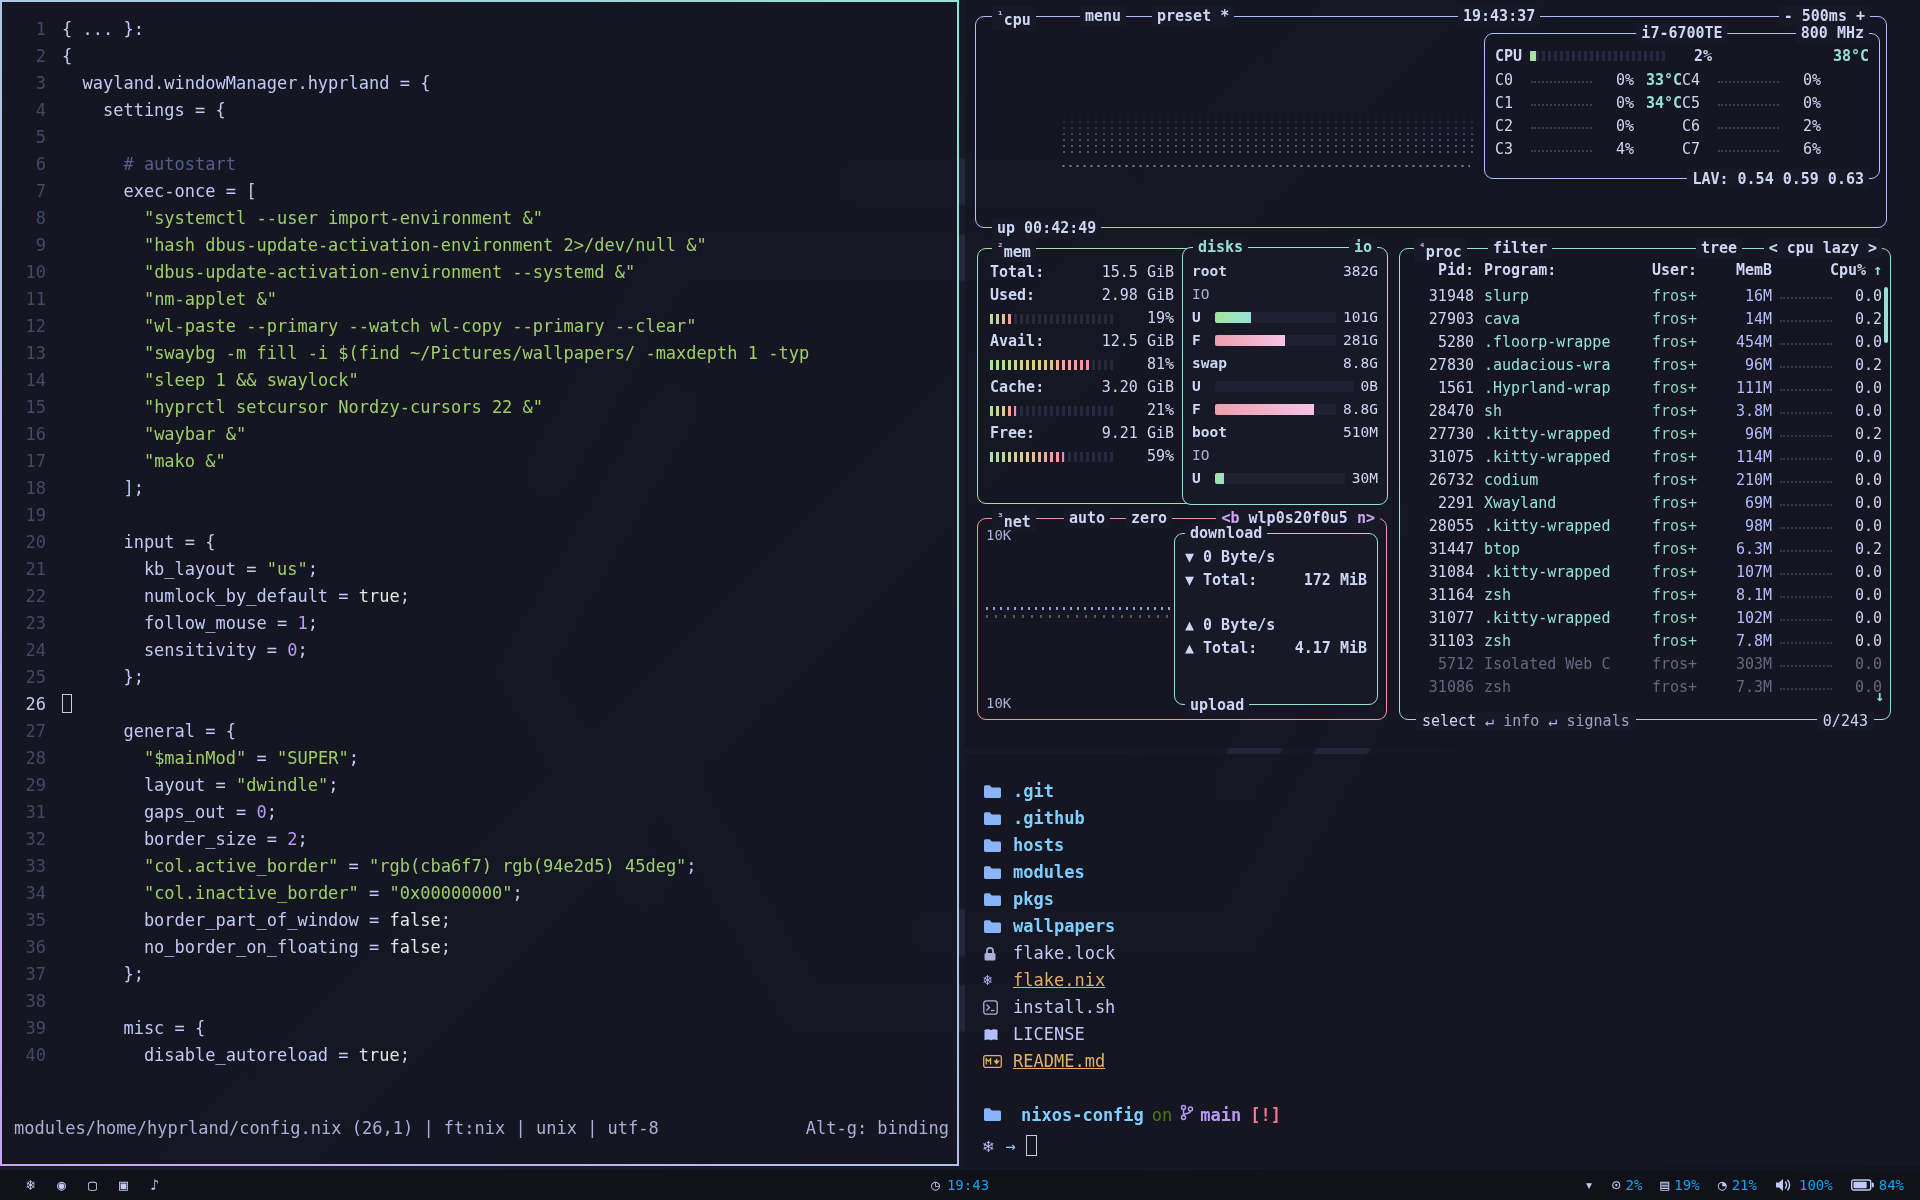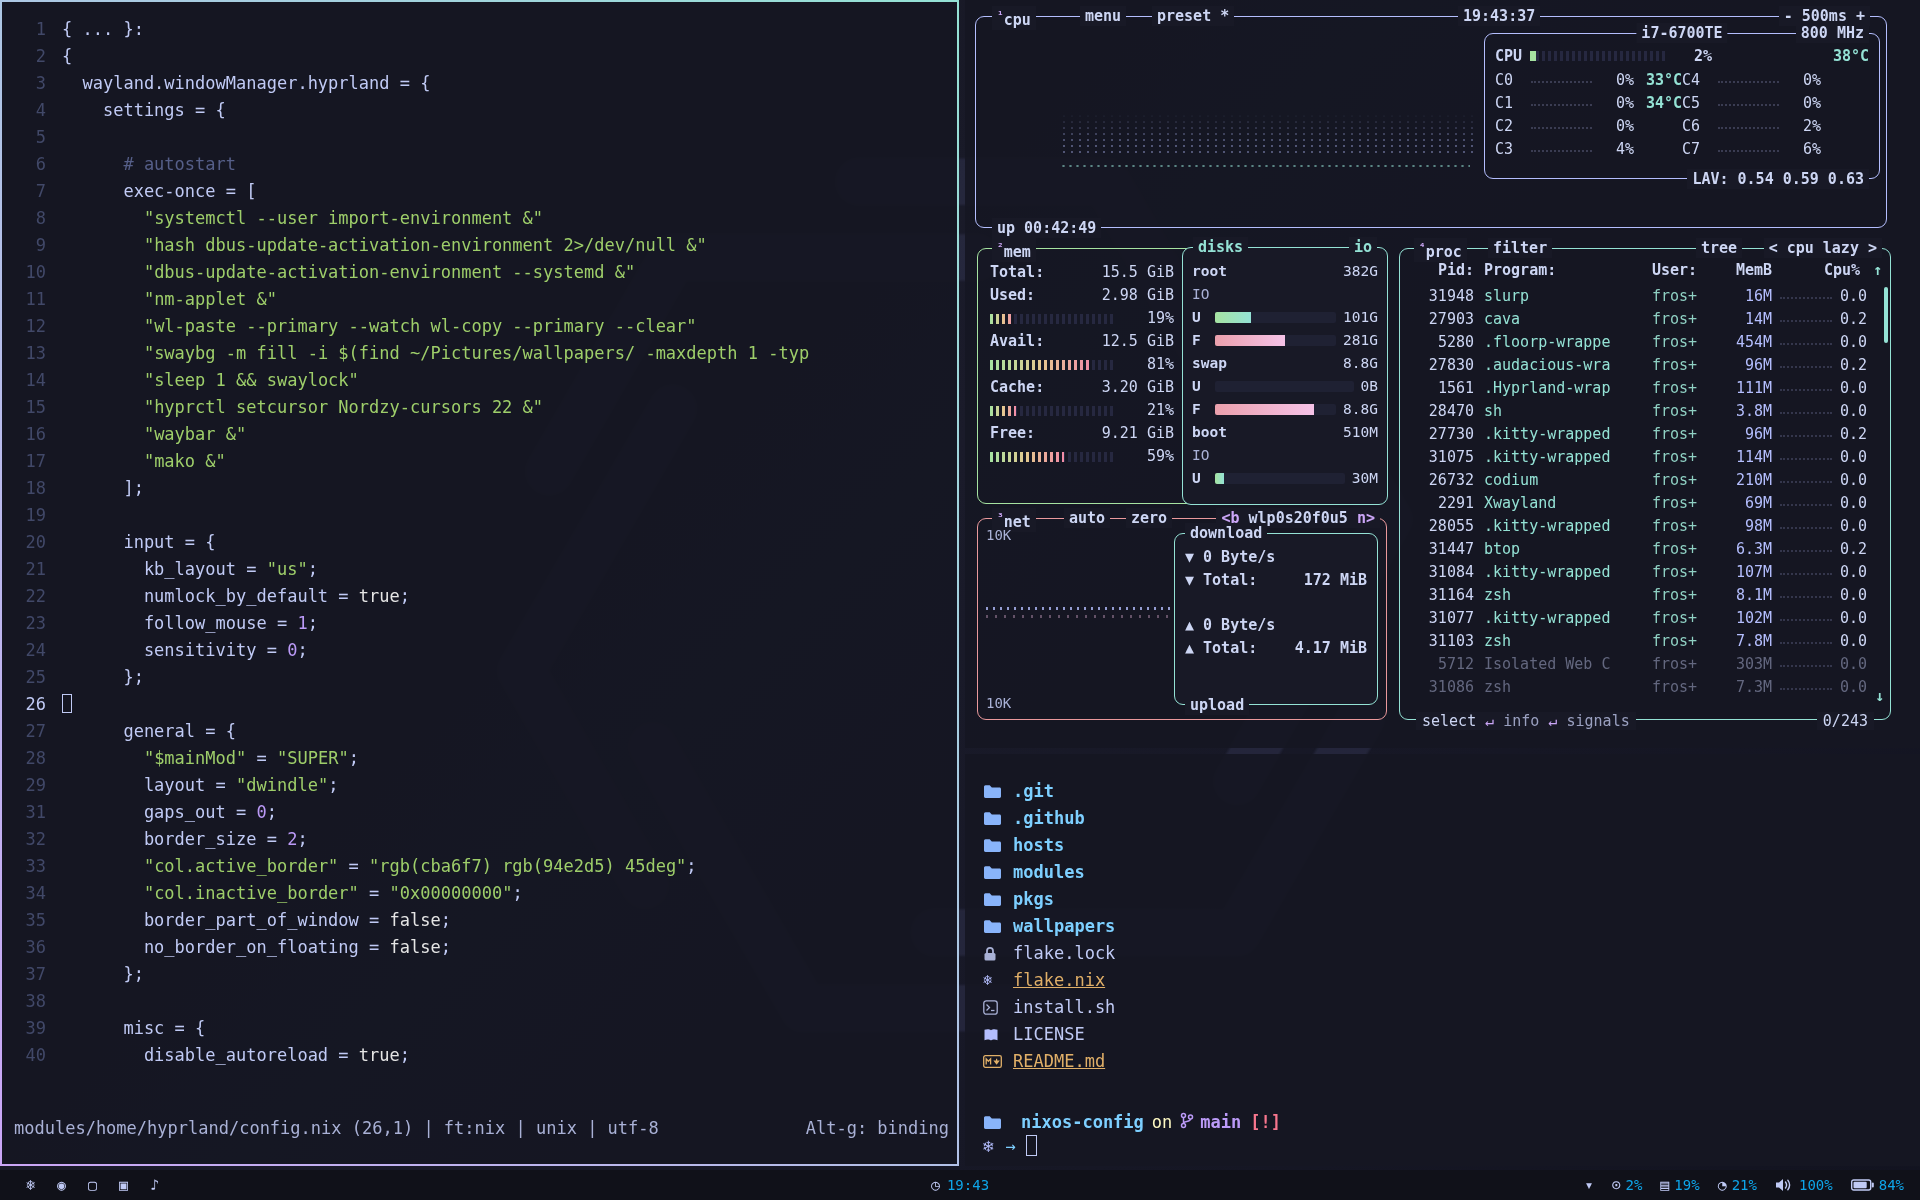--- a/index.html
+++ b/index.html
@@ -77,42 +77,42 @@
 .proc-box{left:434px;top:248px;width:492px;height:472px;border-color:#94e2d5}
 .pheader{position:absolute;top:10px;left:8px;right:8px;display:flex;font-weight:bold;height:23px;line-height:23px;color:#cdd6f4}
 #proc-rows{position:absolute;top:36px;left:8px;right:8px}
 .prow{display:flex;height:23px;line-height:23px}
 .h-pid,.p-pid{width:66px;text-align:right}
 .h-prog,.p-prog{width:168px;margin-left:10px;white-space:nowrap;overflow:hidden}
 .h-user,.p-user{width:64px}
 .h-mem,.p-mem{width:56px;text-align:right}
 .h-lead,.p-lead{flex:1;border-bottom:2px dotted #34364c;margin:0 8px 9px}
 .h-lead{border:none}
-.h-cpu,.p-cpu{width:42px;}
+.h-cpu,.p-cpu{width:42px;text-align:right}
 .h-arrow{width:16px;text-align:right;color:#94e2d5}
 .p-pid{color:#cdd6f4}.p-prog{color:#94e2d5}.p-user{color:#8fd0c3}.p-mem{color:#b4befe}.p-cpu{color:#cdd6f4}
 .prow.dim span{color:#63677f!important}
 .p-thumb{position:absolute;right:2px;top:38px;width:4px;height:56px;background:#94e2d5;border-radius:2px}
 .s-down{position:absolute;bottom:14px;right:6px;color:#94e2d5;font-weight:bold}
 .pfooter{position:absolute;bottom:-11px;left:16px;right:16px;display:flex;justify-content:space-between}
 .pfooter .seg{background:#181926;padding:0 6px;font-weight:normal;color:#cdd6f4}
 .pfooter .ret{color:#cba6f7}
 .pfooter .dimk{color:#9aa0c0}
 
 #file-list{position:absolute;left:18px;top:24px}
 .frow{height:27px;line-height:27px;font-size:17px;display:flex;align-items:center}
 .ficon{width:30px;display:inline-flex;justify-content:flex-start;align-items:center}
 .ficon.snowflake{color:#b4befe;font-size:15px}
 .fname.dir{color:#7dcfff;font-weight:b old}
 .fname.dir{color:#7dcfff;font-weight:bold}
 .fname.file{color:#c0caf5}
 .fname.special{color:#e0af68;text-decoration:underline}
 .prompt-line{position:absolute;left:18px;top:350px;font-size:17px;display:flex;align-items:center}
 .pdir{color:#7dcfff;font-weight:bold;margin-left:8px}
-.pon{color:#fef9c3;margin:8px 8px}
+.pon{color:#4d7c0f;margin:0 8px}
 .pbranch{color:#bb9af7;font-weight:bold;margin-left:6px}
 .pstatus{color:#f7768e;font-weight:bold;margin-left:9px}
 .shell-line{position:absolute;left:18px;top:381px;font-size:17px;display:flex;align-items:center}
 .snix{color:#b4befe}
 .sarrow{color:#7dcfff;margin-left:12px}
 .term-cursor{display:inline-block;width:11px;height:21px;border:1.5px solid #c0caf5;margin-left:10px}
 
 .waybar{position:absolute;left:0;top:1170px;width:1920px;height:30px;background:#101119;display:flex;align-items:center;font-size:14px;color:#c0caf5}
 .wb-left{display:flex;gap:22px;padding-left:26px;align-items:center}
 .wb-center{position:absolute;left:50%;transform:translateX(-50%);display:flex;align-items:center;gap:7px;height:100%}

